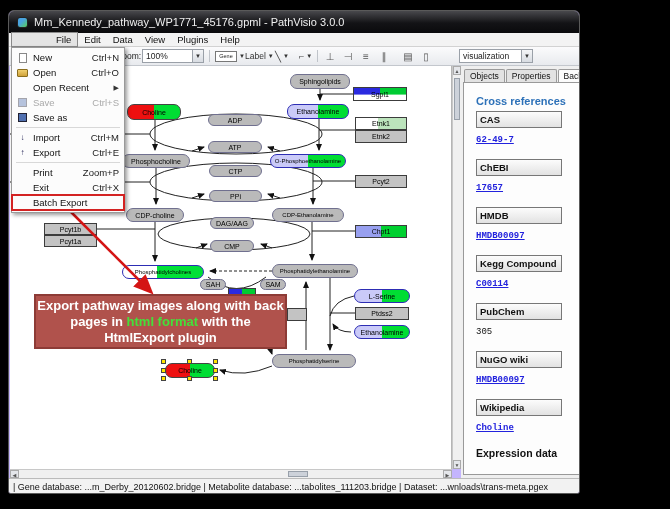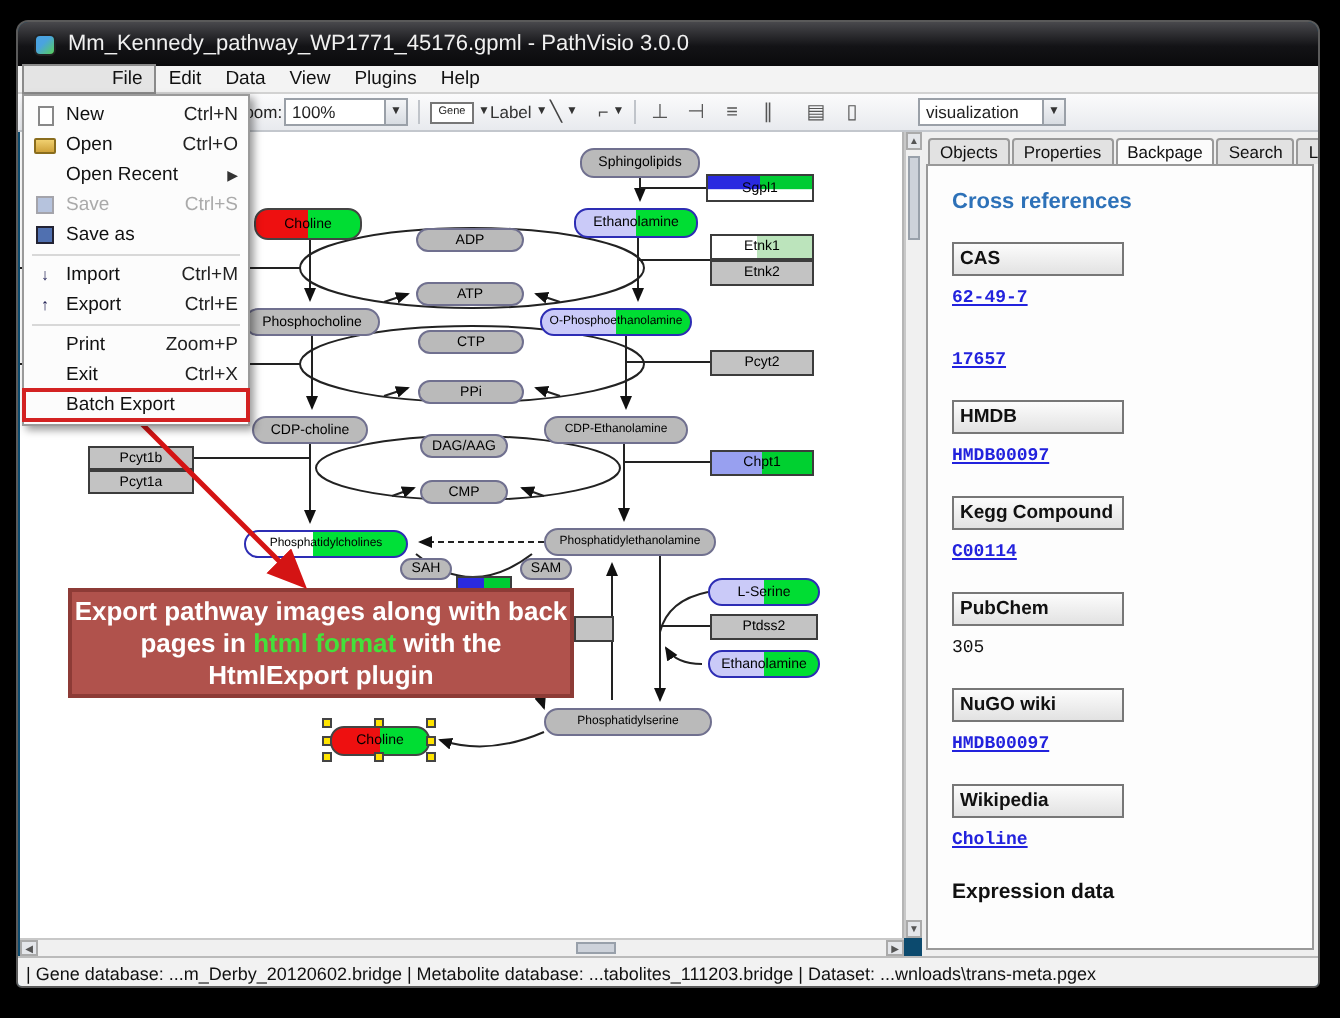--- a/index.html
+++ b/index.html
@@ -1,17 +1,17 @@
 <!DOCTYPE html>
 <html><head>
 <meta charset="utf-8">
 <style>
   * { margin:0; padding:0; box-sizing:border-box; }
   html,body { width:670px; height:509px; background:#000; font-family:"Liberation Sans", sans-serif; overflow:hidden; }
-  #win { position:absolute; left:8px; top:10px; width:652px; height:484px; background:#0c4a6e; border:1px solid #5a5a5a; border-radius:6px 6px 3px 3px; overflow:hidden; }
+  #win { position:absolute; left:8px; top:10px; width:572px; height:484px; background:#c4b5fd; border:1px solid #5a5a5a; border-radius:6px 6px 3px 3px; overflow:hidden; }
   
   #titlebar { position:absolute; left:0; top:0; width:100%; height:22px; background:linear-gradient(#48484c,#131316 55%,#0a0a0c); display:flex; align-items:center; padding-left:8px; gap:6px; }
   #appicon { width:11px; height:11px; border-radius:3px; background:linear-gradient(135deg,#4aa3e0 40%,#58d058); border:1px solid #222; }
   #titletext { color:#f0f0f0; font-size:11px; white-space:nowrap; }
   
   #menubar { position:absolute; left:0; top:22px; width:100%; height:14px; background:#f3f3f3; border-bottom:1px solid #d2d2d2; display:flex; align-items:center; font-size:9.5px; padding-left:2px; }
   .mb-item { padding:1px 6px; color:#111; }
   .mb-item.active { border:1px solid #8a8a8a; background:#e4e4e4;padding-left:44px; }
   
   #toolbar { position:absolute; left:0; top:36px; width:100%; height:19px; background:linear-gradient(#fbfbfc,#e8eaee); border-bottom:1px solid #c3c7cd; font-size:8.5px; color:#222; }
@@ -46,21 +46,21 @@
   #hscroll { position:absolute; left:1px; top:458px; width:442px; height:9px; background:#f0f0f0; border-top:1px solid #c8c8c8; }
   #vscroll { position:absolute; left:443px; top:55px; width:9px; height:403px; background:#f0f0f0; border-left:1px solid #c8c8c8; }
   .sb-btn { position:absolute; background:#e4e6ea; border:1px solid #aaa; color:#555; font-size:5px; text-align:center; }
   .sb-thumb { position:absolute; background:#cdd2da; border:1px solid #98a0aa; }
   
   #panel { position:absolute; left:452px; top:55px; width:199px; height:412px; background:#efefef; }
   #tabs { position:absolute; left:3px; top:2px; display:flex; align-items:flex-end; height:14px; }
   .tab { font-size:8.5px; padding:1px 5px; border:1px solid #9a9a9a; border-bottom:none; background:#e2e2e2; margin-right:1px; color:#111; border-radius:2px 2px 0 0; }
   .tab.active { background:#fbfbfb; position:relative; top:1px; padding-bottom:2px; }
   #panelbody { position:absolute; left:2px; top:16px; width:194px; height:393px; background:#fdfdfd; border:1px solid #999; overflow:hidden; padding:12px 0 0 12px; }
-  #xref-heading { color:#2d71b8; font-weight:bold; font-size:11px; margin-bottom:14px; }
+  #xref-heading { color:#2d71b8; font-weight:bold; font-size:11px; margin-bottom:4px; }
   .xsec { margin-bottom:13px; }
   .xhead { width:86px; border:1px solid #777; background:linear-gradient(#fcfcfc,#e2e2e2); font-weight:bold; font-size:9.5px; padding:2px 3px; color:#111; }
   .xval { display:inline-block; margin-top:6px; font-size:9px;font-family:Liberation Mono, monospace; }
   a.xval { color:#2222dd; font-weight:bold; text-decoration:underline; }
   span.xval { color:#111; }
   #expr { font-weight:bold; font-size:10.5px; color:#111; margin-top:4px; }
   
   #statusbar { position:absolute; left:0; top:467px; width:100%; height:16px; background:#f2f2f2; border-top:1px solid #bbb; font-size:9px; color:#111; display:flex; align-items:center; padding-left:4px; white-space:nowrap; overflow:hidden; }
   
   #filemenu { position:absolute; left:2px; top:36px; width:114px; background:#fcfcfc; border:1px solid #9a9a9a; box-shadow:2px 2px 4px rgba(0,0,0,.4); z-index:50; padding:2px 0; }
@@ -242,21 +242,21 @@
         <div class="tab">Objects</div>
         <div class="tab">Properties</div>
         <div class="tab active">Backpage</div>
         <div class="tab">Search</div>
         <div class="tab">Legend</div>
       </div>
     <div id="panelbody">
       <div id="xref-heading">Cross references</div>
       <div id="xrefs">
           <div class="xsec"><div class="xhead">CAS</div><a class="xval">62-49-7</a></div>
-          <div class="xsec"><a class="xval">17657</a></div>
+          <div class="xsec"><div class="xhead">ChEBI</div><a class="xval">17657</a></div>
           <div class="xsec"><div class="xhead">HMDB</div><a class="xval">HMDB00097</a></div>
           <div class="xsec"><div class="xhead">Kegg Compound</div><a class="xval">C00114</a></div>
           <div class="xsec"><div class="xhead">PubChem</div><span class="xval">305</span></div>
           <div class="xsec"><div class="xhead">NuGO wiki</div><a class="xval">HMDB00097</a></div>
           <div class="xsec"><div class="xhead">Wikipedia</div><a class="xval">Choline</a></div>
         </div>
       <div id="expr">Expression data</div>
     </div>
   </div>
 

